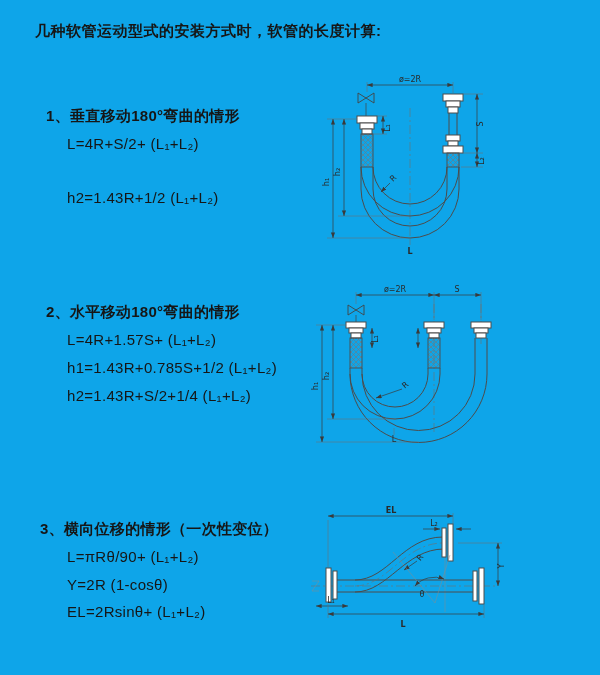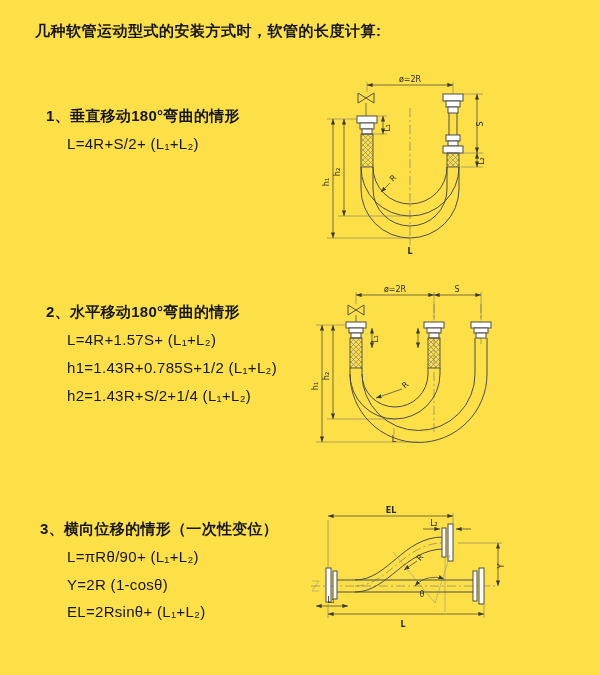--- a/index.html
+++ b/index.html
@@ -1,17 +1,17 @@
 <!DOCTYPE html>
 <html><head>
 <meta charset="utf-8">
 <style>
   html,body{margin:0;padding:0;background:#e8e8e8;}
   .page{
-    position:relative;width:600px;height:675px;background:#fde047;overflow:hidden;
+    position:relative;width:600px;height:675px;background:#0ea5e9;overflow:hidden;
     font-family:"Liberation Sans","DejaVu Sans",sans-serif;color:#1c1c1c;
   }
   .ln{position:absolute;white-space:nowrap;font-size:15px;letter-spacing:0.3px;color:#161616;}
   .ttl{font-size:15px;font-weight:bold;letter-spacing:0.5px;}
   .hd{font-weight:bold;}
   .fm{font-size:15px;text-align:right;}
   svg{position:absolute;overflow:visible;}
   svg text{font-family:"DejaVu Sans",sans-serif;font-size:8px;fill:#2a2a2a;}
   .dim{stroke:#3a3a3a;stroke-width:0.7;fill:none;}
   .ext{stroke:#6f6f6f;stroke-width:0.55;fill:none;}
@@ -23,20 +23,21 @@
 </style>
 </head>
 <body>
 
 <div class="page">
 
   <div class="ln ttl" style="left:35px;top:22px">几种软管运动型式的安装方式时，软管的长度计算:</div>
 
   <div class="ln hd" style="left:46px;top:107px">1、垂直移动180°弯曲的情形</div>
   <div class="ln fm" style="left:67px;top:135px">L=4R+S/2+ (L₁+L₂)</div>
+  <div class="ln fm" style="left:67px;top:189px">h2=1.43R+1/2 (L₁+L₂)</div>
 
   <div class="ln hd" style="left:46px;top:303px">2、水平移动180°弯曲的情形</div>
   <div class="ln fm" style="left:67px;top:331px">L=4R+1.57S+ (L₁+L₂)</div>
   <div class="ln fm" style="left:67px;top:359px">h1=1.43R+0.785S+1/2 (L₁+L₂)</div>
   <div class="ln fm" style="left:67px;top:387px">h2=1.43R+S/2+1/4 (L₁+L₂)</div>
 
   <div class="ln hd" style="left:40px;top:520px">3、横向位移的情形（一次性变位）</div>
   <div class="ln fm" style="left:67px;top:548px">L=πRθ/90+ (L₁+L₂)</div>
   <div class="ln fm" style="left:67px;top:576px">Y=2R (1-cosθ)</div>
   <div class="ln fm" style="left:67px;top:603px">EL=2Rsinθ+ (L₁+L₂)</div>

